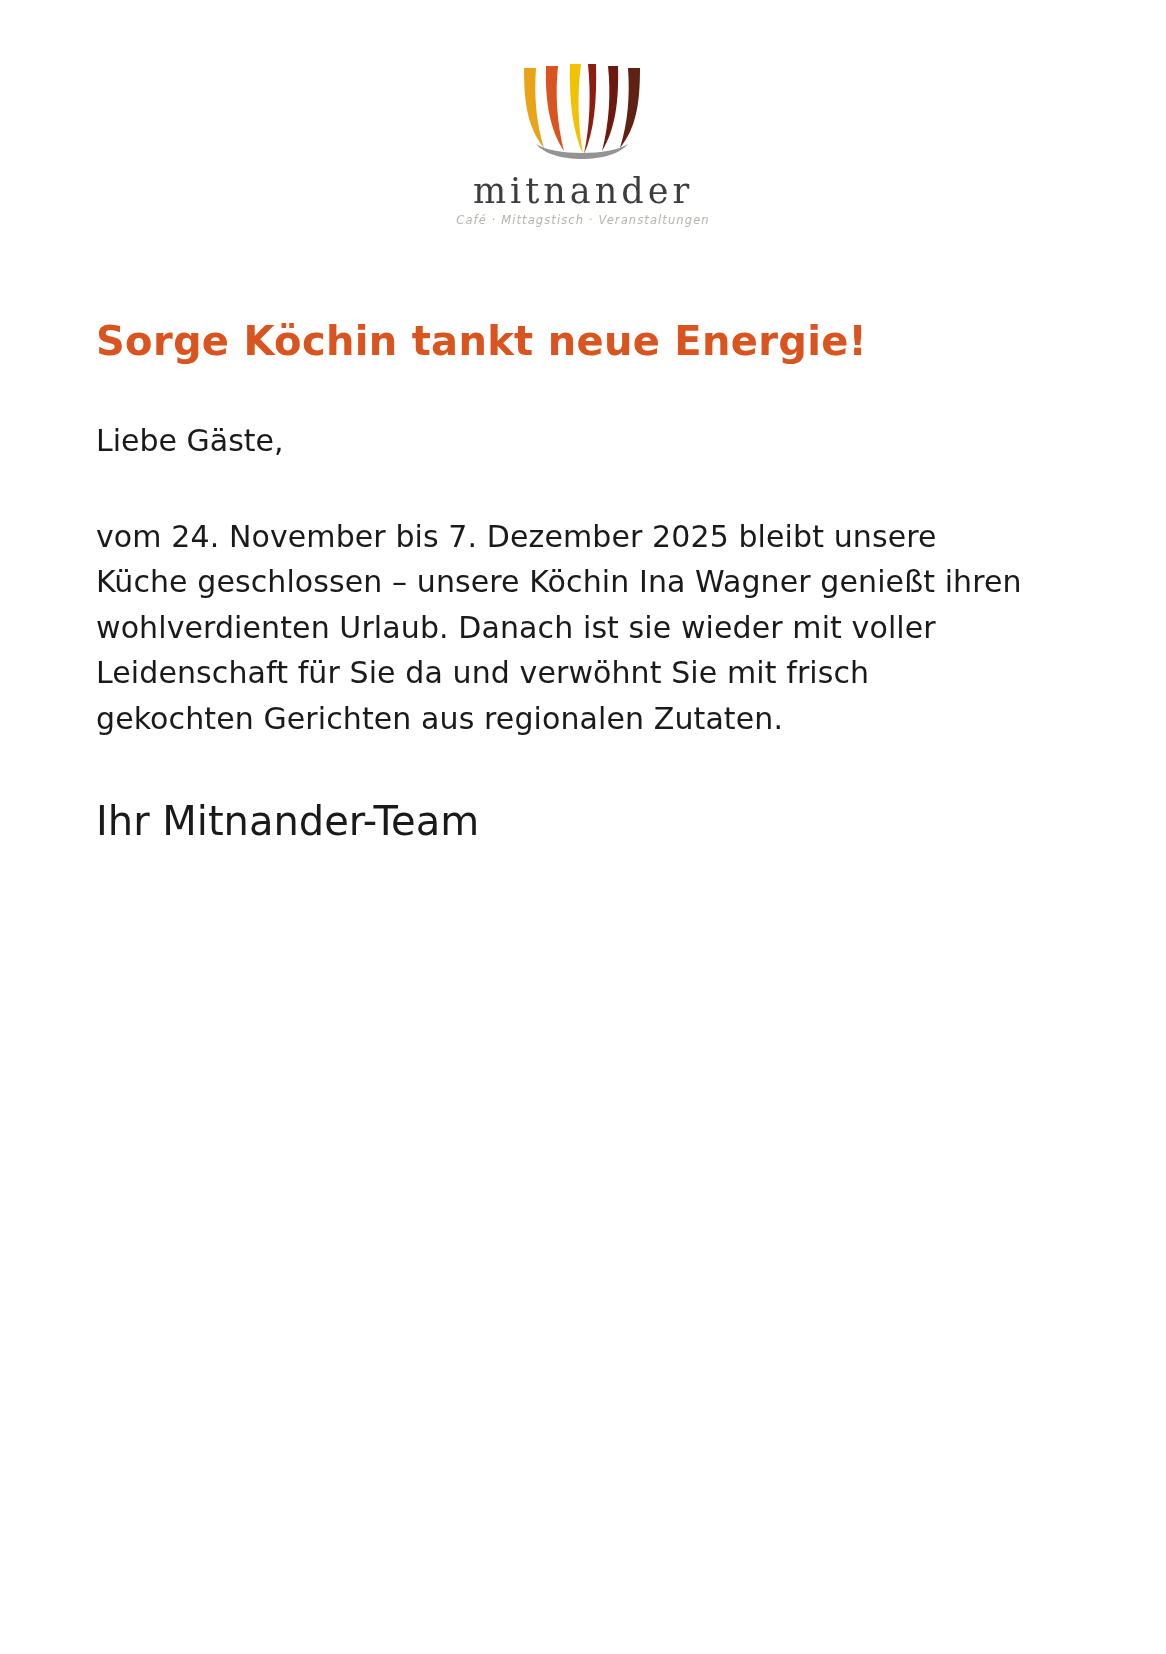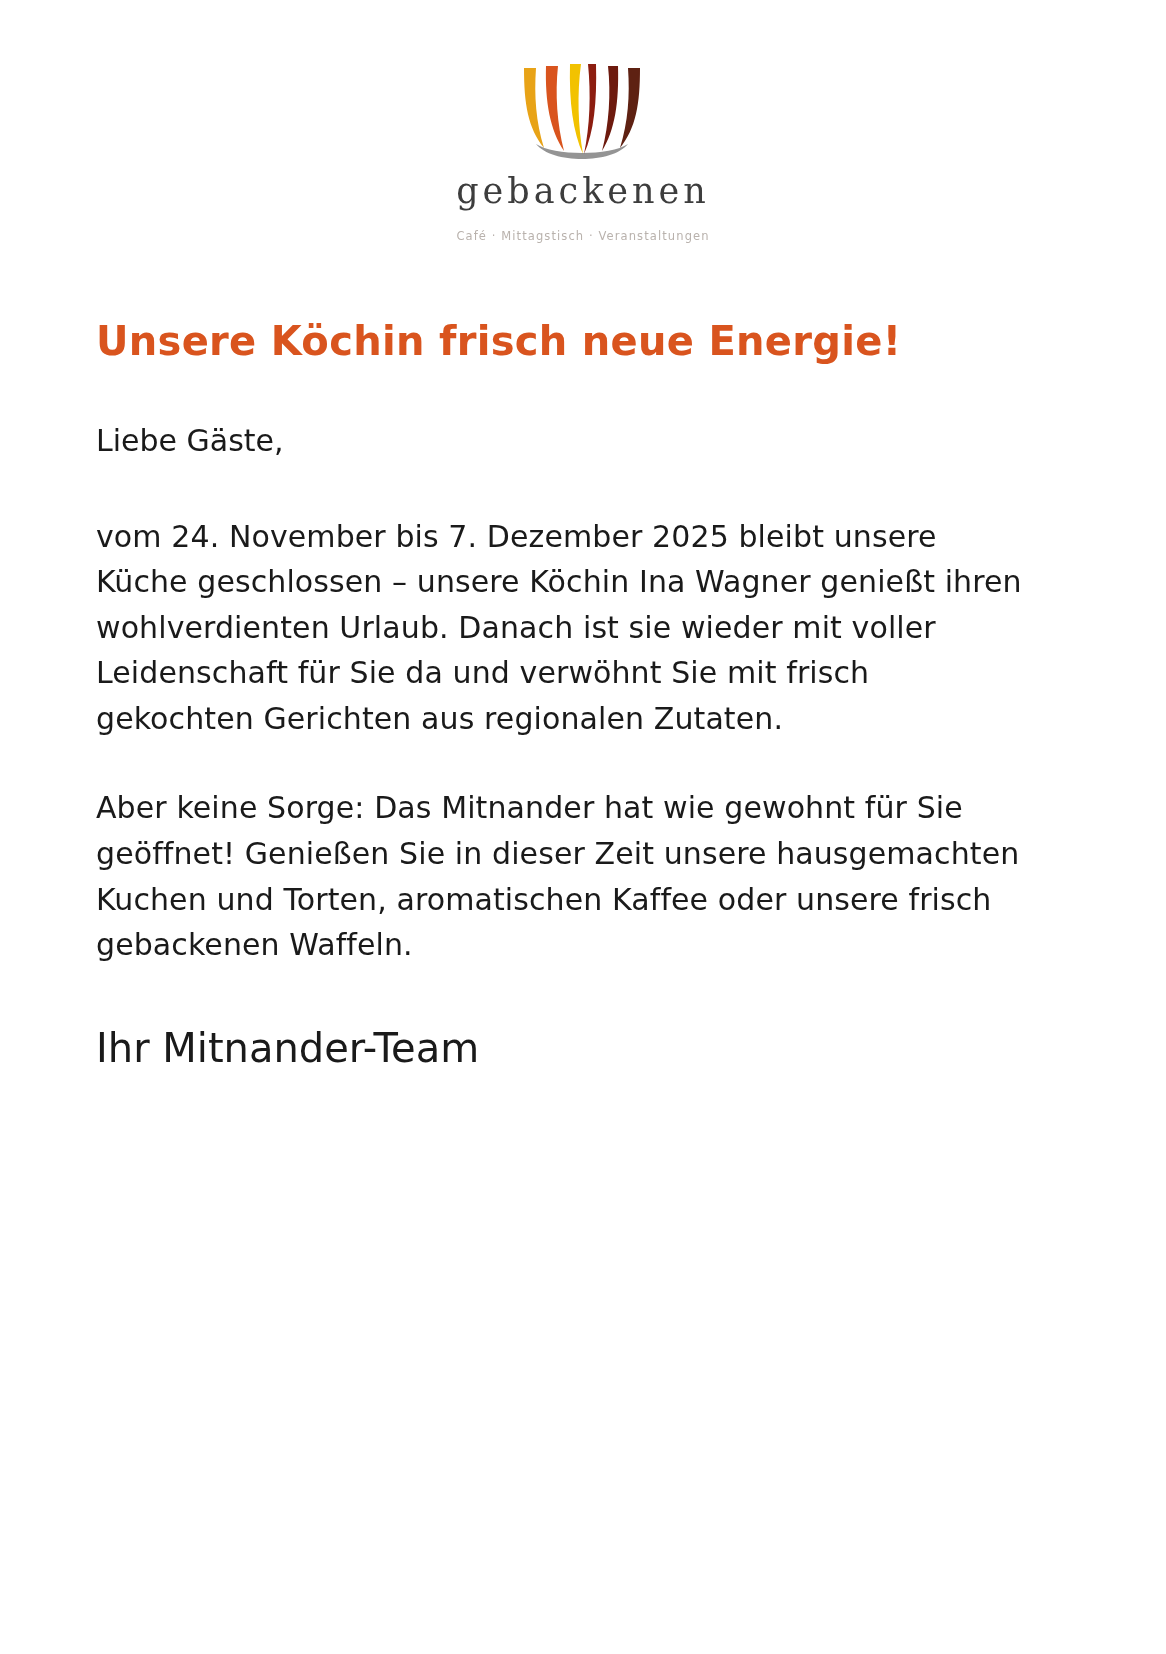--- a/index.html
+++ b/index.html
@@ -39,26 +39,27 @@
   .logo-wordmark {
     margin-top: 10px;
     font-family: "DejaVu Serif", serif;
     font-size: 35px;
     letter-spacing: 4px;
     color: #3d3d3d;
     font-weight: 400;
     line-height: 1;
   }
   .logo-tagline {
-    margin-top: 22px;
+    margin-top: 6px;
     font-family: "DejaVu Sans", sans-serif;
     font-size: 11.5px;
     letter-spacing: 1.1px;
     color: #b9b2ad;
     line-height: 1;
+    font-style: italic;
   }
 
   
   .content {
     position: absolute;
     left: 96px;
     top: 318px;
     width: 940px;
   }
   .headline {
@@ -111,34 +112,33 @@
 
         <path d="M118 12 C119 50, 116 80, 106 102 C112 74, 113 42, 110 12 Z" fill="#8c1d10"></path>
 
         <path d="M140 14 C141 50, 137 78, 124 99 C131 72, 133 42, 130 14 Z" fill="#6d1a0e"></path>
 
         <path d="M162 16 C162 52, 158 76, 142 96 C150 70, 152 44, 150 16 Z" fill="#5e2112"></path>
 
         <path d="M58 92 C74 112, 134 112, 150 92 C132 104, 76 104, 58 92 Z" fill="#3d3d3d" opacity="0.55"></path>
       </svg>
     </div>
-    <div class="logo-wordmark">gebackenen</div>
+    <div class="logo-wordmark">mitnander</div>
     <div class="logo-tagline">Café · Mittagstisch · Veranstaltungen</div>
   </div>
 
   <div class="content">
 
-    <h1 class="headline">Unsere Köchin frisch neue Energie!</h1>
+    <h1 class="headline">Sorge Köchin tankt neue Energie!</h1>
 
     <p class="salutation">Liebe Gäste,</p>
 
     <p class="para">
       <span>vom </span><b>24. November bis 7. Dezember 2025 bleibt unsere Küche geschlossen</b><span> – unsere Köchin Ina Wagner genießt ihren wohlverdienten Urlaub. Danach ist sie wieder mit voller Leidenschaft für Sie da und verwöhnt Sie mit frisch gekochten Gerichten aus regionalen Zutaten.</span>
     </p>
 
-    <p class="para">Aber keine Sorge: Das Mitnander hat wie gewohnt für Sie geöffnet! Genießen Sie in dieser Zeit unsere hausgemachten Kuchen und Torten, aromatischen Kaffee oder unsere frisch gebackenen Waffeln.</p>
 
 
     <p class="signoff">Ihr Mitnander-Team</p>
 
   </div>
 
 </div>
 
 </body></html>

